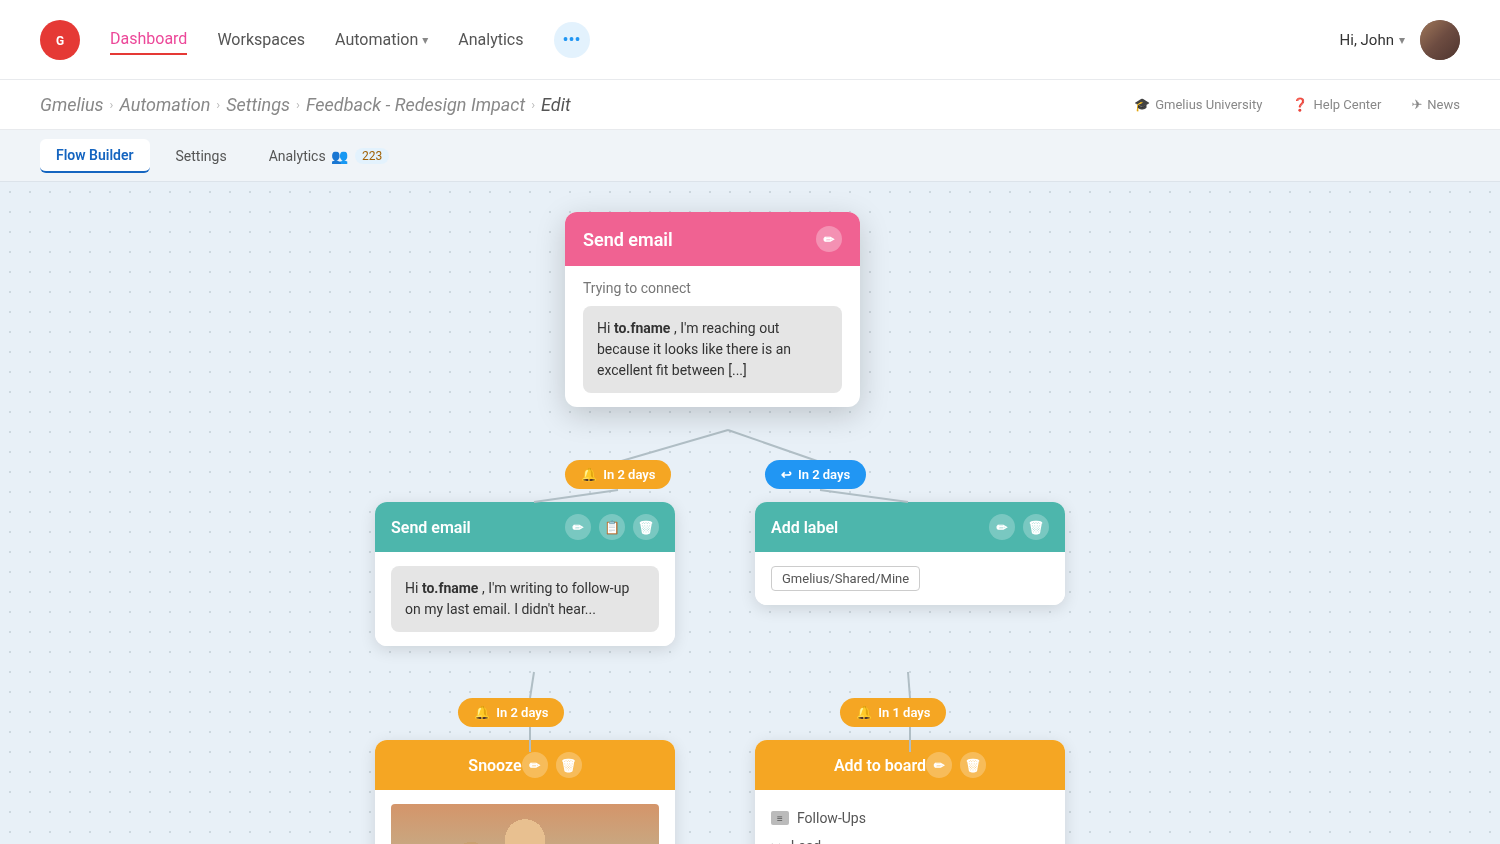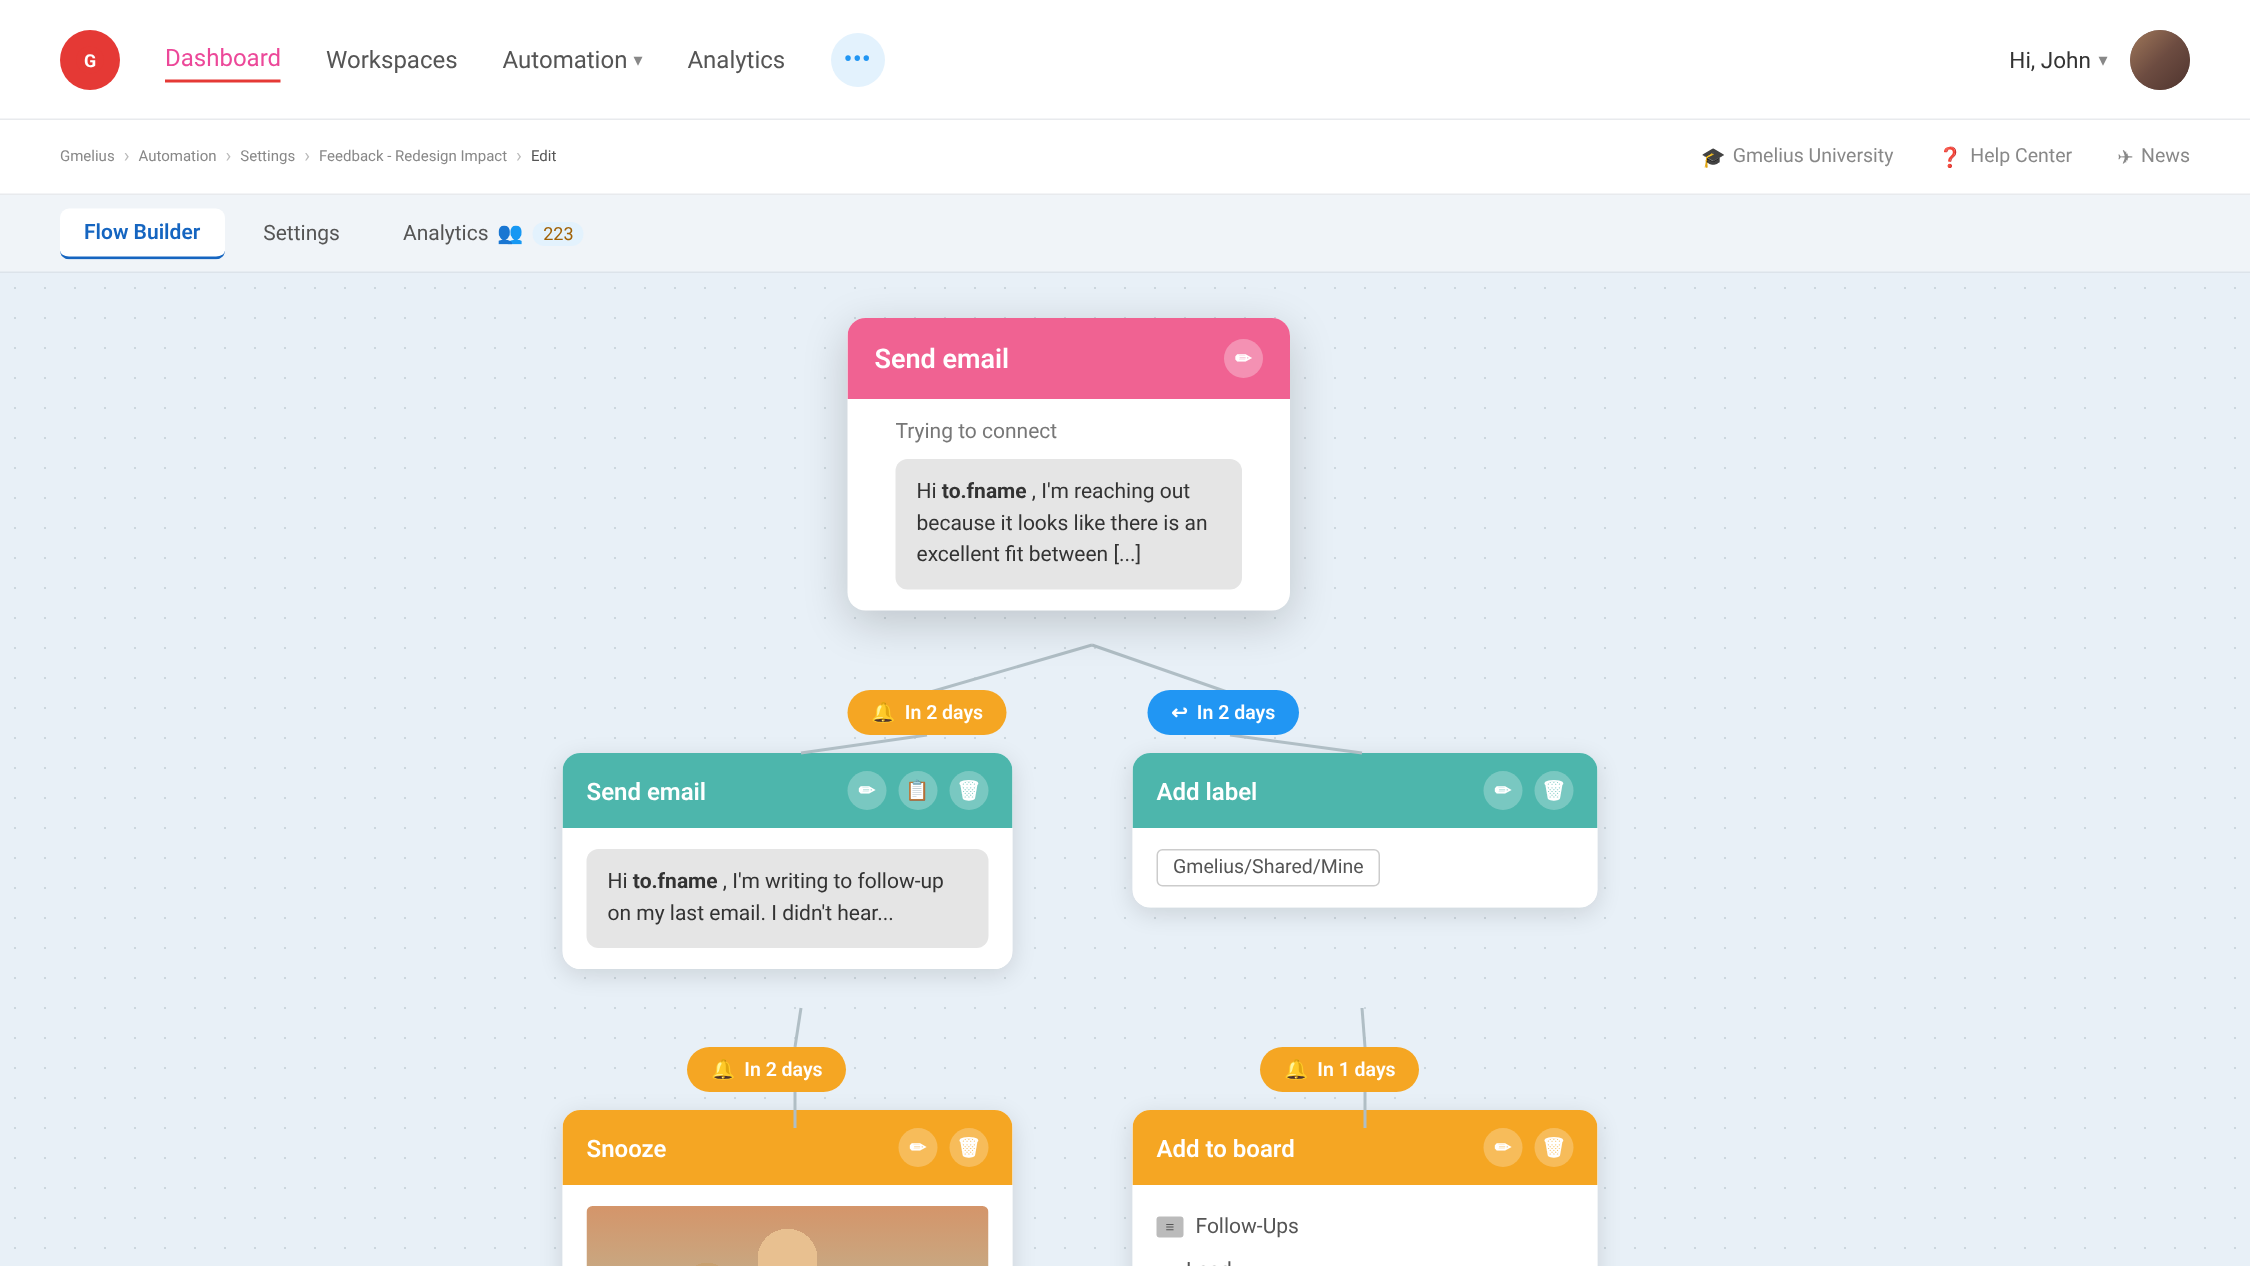--- a/index.html
+++ b/index.html
@@ -61,21 +61,21 @@
       border-bottom: 1px solid #e8eaed;
       gap: 0;
       z-index: 99;
       position: relative;
     }
     .breadcrumb-bar .bc-right {
       margin-left: auto;
       display: flex; align-items: center; gap: 30px;
     }
     .bc-item {
-      font-size: 10px; color: #888; cursor: pointer;
+      font-size: 18px; color: #888; cursor: pointer; font-style: italic;
     }
     .bc-sep {
       font-size: 13px; color: #bbb; margin: 0 6px;
     }
     .bc-item.current { color: #555; }
     .bc-link {
       font-size: 13px; color: #888; display: flex; align-items: center; gap: 5px; cursor: pointer;
     }
     .bc-link span { font-size: 13px; }
 
@@ -150,21 +150,21 @@
       padding: 12px 14px;
       font-size: 14px;
       color: #333;
       line-height: 1.5;
     }
     .fname-bold { font-weight: 700; }
 
     
     .teal-header { background: #4db6ac; }
     
-    .orange-header { background: #f5a623; }
+    .orange-header { background: #f5a623; justify-content: center; }
 
     
     .delay-badge {
       position: absolute;
       border-radius: 20px;
       padding: 7px 16px;
       font-size: 13px;
       font-weight: 600;
       color: #fff;
       display: flex; align-items: center; gap: 6px;
@@ -195,21 +195,21 @@
     }
     .popup-header {
       background: #f06292;
       padding: 14px 18px;
       color: #fff;
       font-size: 18px;
       font-weight: 600;
       display: flex; align-items: center; justify-content: space-between;
     }
     .popup-body {
-      padding: 14px 32px;
+      padding: 14px 18px;
     }
     .popup-subtitle {
       font-size: 14px; color: #777; margin-bottom: 10px;
     }
 
     
     .connectors {
       position: absolute;
       top: 0; left: 0;
       width: 100%; height: 100%;

